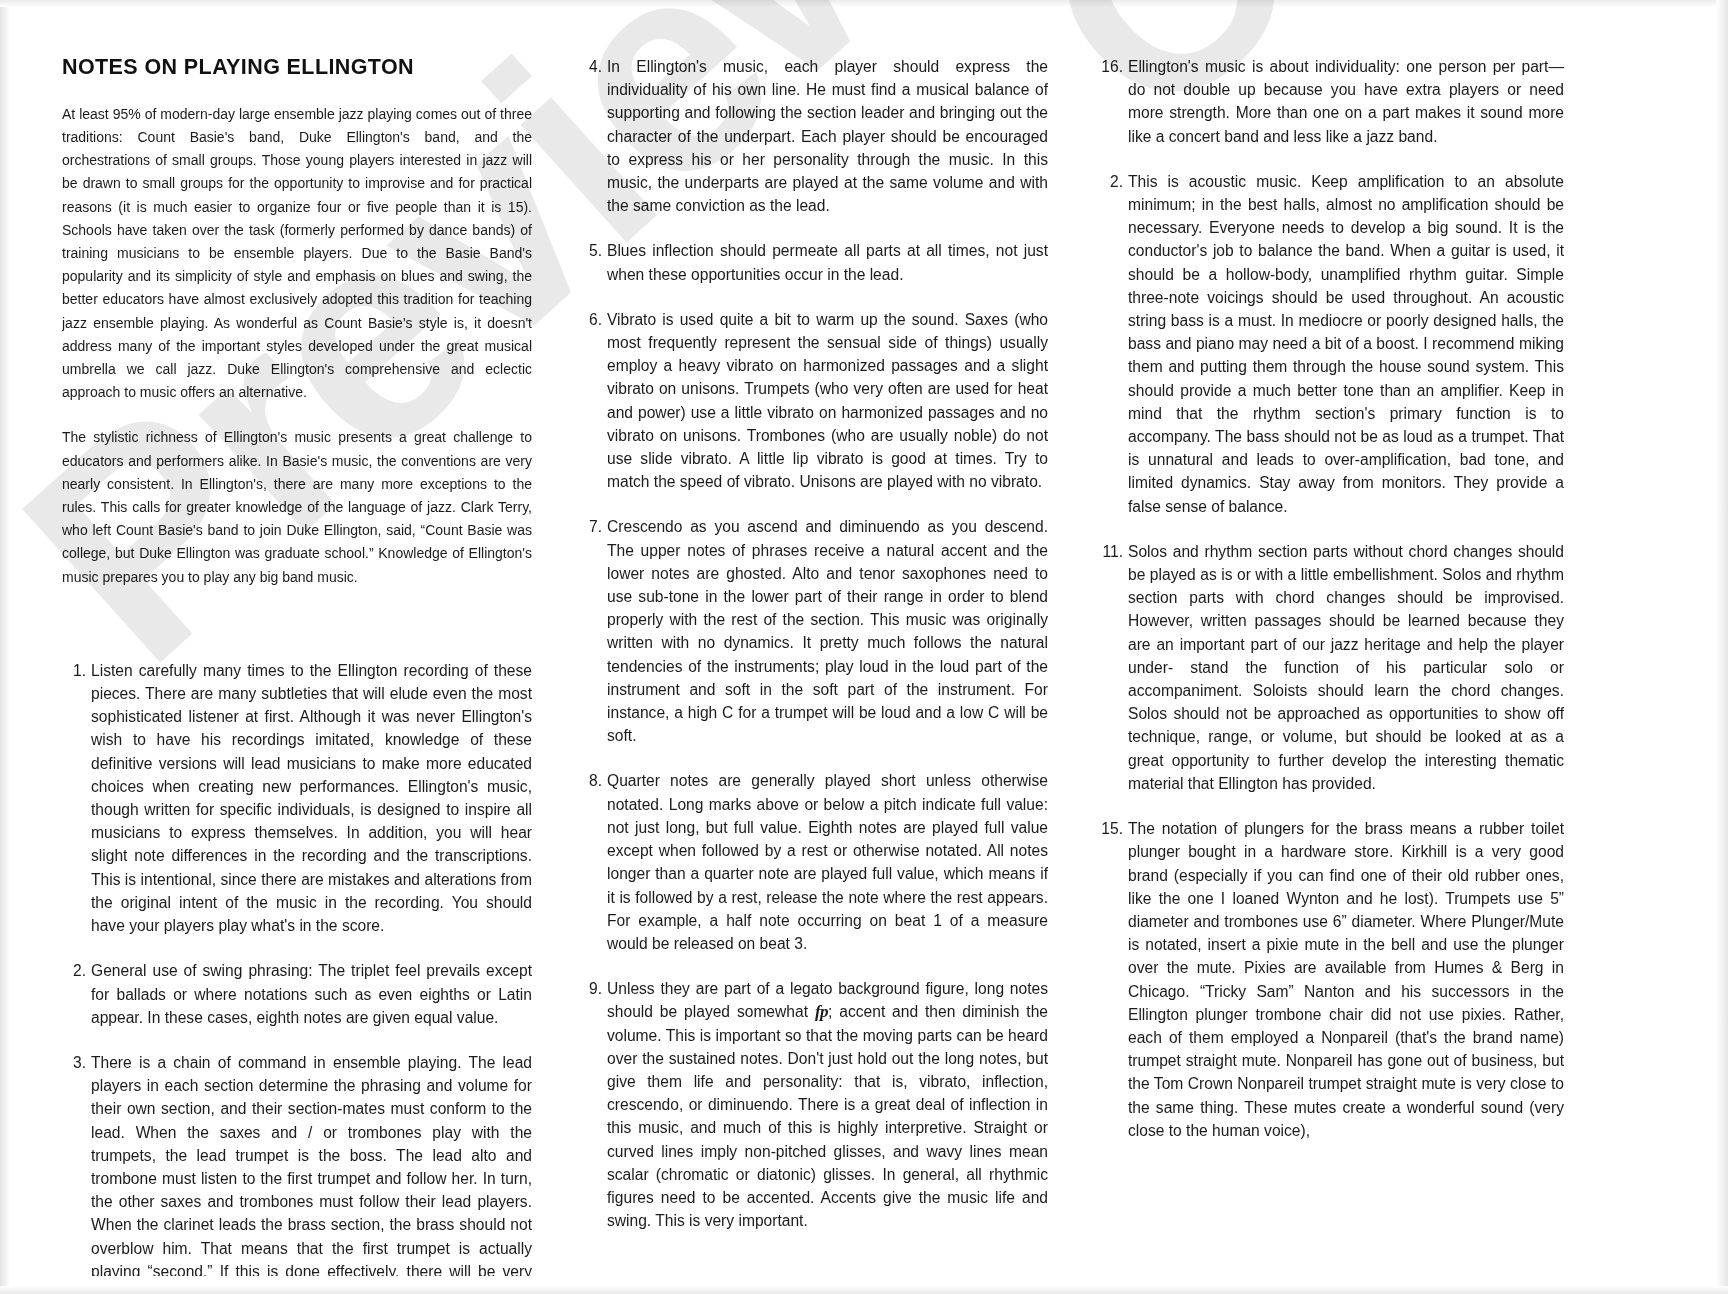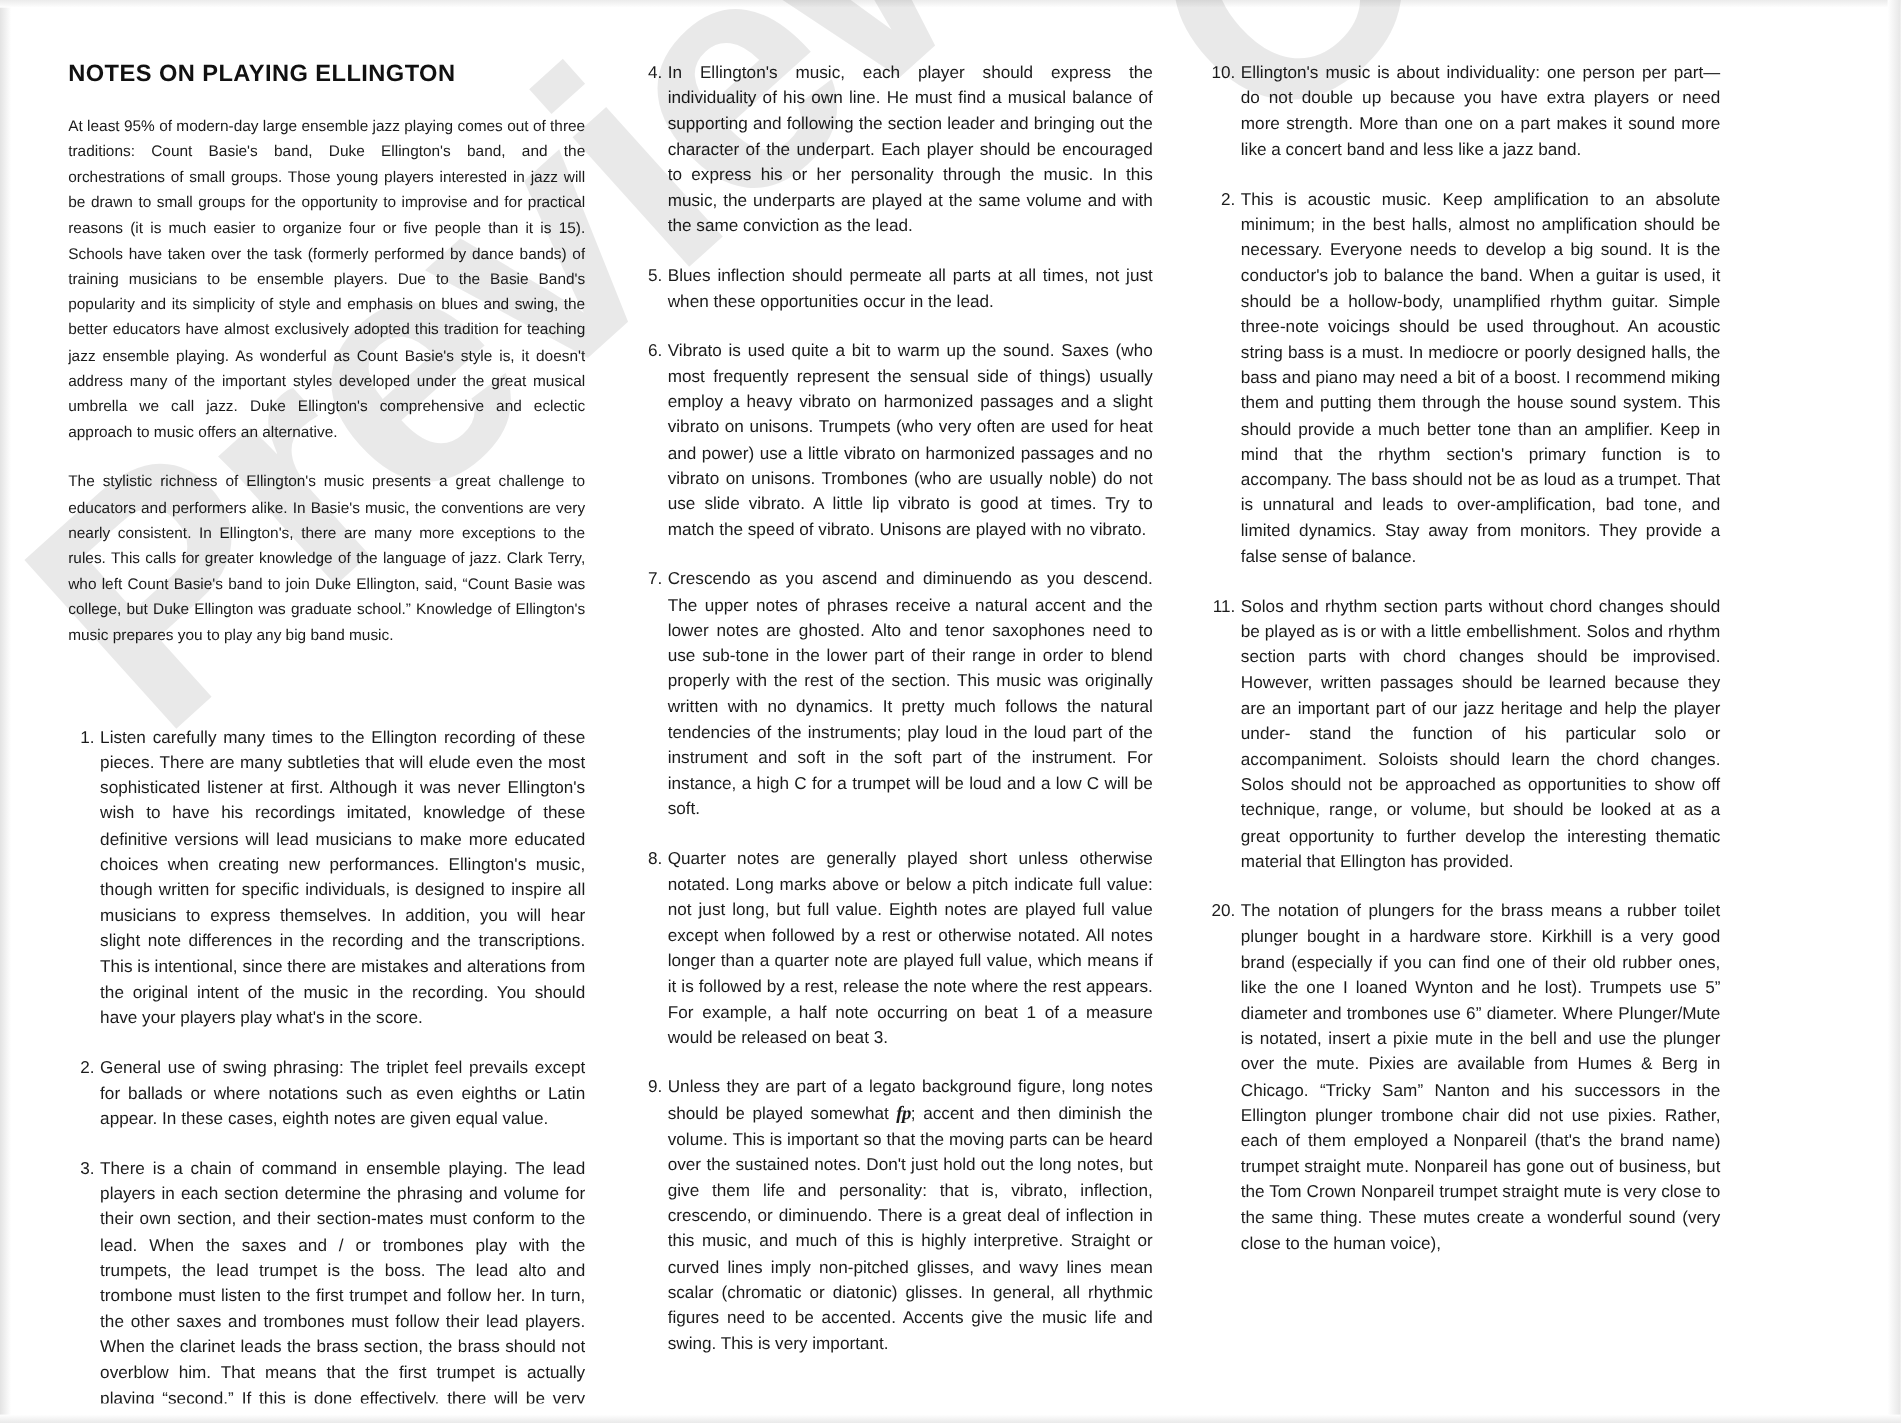--- a/index.html
+++ b/index.html
@@ -235,32 +235,32 @@
           <span class="body">
             <span>Unless they are part of a legato background figure, long notes should be played somewhat </span><span class="dyn">fp</span><span>; accent and then diminish the volume. This is important so that the moving parts can be heard over the sustained notes. Don't just hold out the long notes, but give them life and personality: that is, vibrato, inflection, crescendo, or diminuendo. There is a great deal of inflection in this music, and much of this is highly interpretive. Straight or curved lines imply non-pitched glisses, and wavy lines mean scalar (chromatic or diatonic) glisses. In general, all rhythmic figures need to be accented. Accents give the music life and swing. This is very important.</span>
           </span>
         </li>
       </ol>
     </div>
 
     <div class="column">
       <ol class="conventions">
         <li class="note-item wide-marker">
-          <span class="marker">10.</span>
+          <span class="marker">16.</span>
           <span class="body">Ellington's music is about individuality: one person per part—do not double up because you have extra players or need more strength. More than one on a part makes it sound more like a concert band and less like a jazz band.</span>
         </li>
         <li class="note-item wide-marker">
           <span class="marker">2.</span>
           <span class="body">This is acoustic music. Keep amplification to an absolute minimum; in the best halls, almost no amplification should be necessary. Everyone needs to develop a big sound. It is the conductor's job to balance the band. When a guitar is used, it should be a hollow-body, unamplified rhythm guitar. Simple three-note voicings should be used throughout. An acoustic string bass is a must. In mediocre or poorly designed halls, the bass and piano may need a bit of a boost. I recommend miking them and putting them through the house sound system. This should provide a much better tone than an amplifier. Keep in mind that the rhythm section's primary function is to accompany. The bass should not be as loud as a trumpet. That is unnatural and leads to over-amplification, bad tone, and limited dynamics. Stay away from monitors. They provide a false sense of balance.</span>
         </li>
         <li class="note-item wide-marker">
           <span class="marker">11.</span>
           <span class="body">Solos and rhythm section parts without chord changes should be played as is or with a little embellishment. Solos and rhythm section parts with chord changes should be improvised. However, written passages should be learned because they are an important part of our jazz heritage and help the player under- stand the function of his particular solo or accompaniment. Soloists should learn the chord changes. Solos should not be approached as opportunities to show off technique, range, or volume, but should be looked at as a great opportunity to further develop the interesting thematic material that Ellington has provided.</span>
         </li>
         <li class="note-item wide-marker">
-          <span class="marker">20.</span>
+          <span class="marker">15.</span>
           <span class="body">The notation of plungers for the brass means a rubber toilet plunger bought in a hardware store. Kirkhill is a very good brand (especially if you can find one of their old rubber ones, like the one I loaned Wynton and he lost). Trumpets use 5” diameter and trombones use 6” diameter. Where Plunger/Mute is notated, insert a pixie mute in the bell and use the plunger over the mute. Pixies are available from Humes &amp; Berg in Chicago. “Tricky Sam” Nanton and his successors in the Ellington plunger trombone chair did not use pixies. Rather, each of them employed a Nonpareil (that's the brand name) trumpet straight mute. Nonpareil has gone out of business, but the Tom Crown Nonpareil trumpet straight mute is very close to the same thing. These mutes create a wonderful sound (very close to the human voice),</span>
         </li>
       </ol>
     </div>
 
   </div>
 </div>
 
 </body></html>

